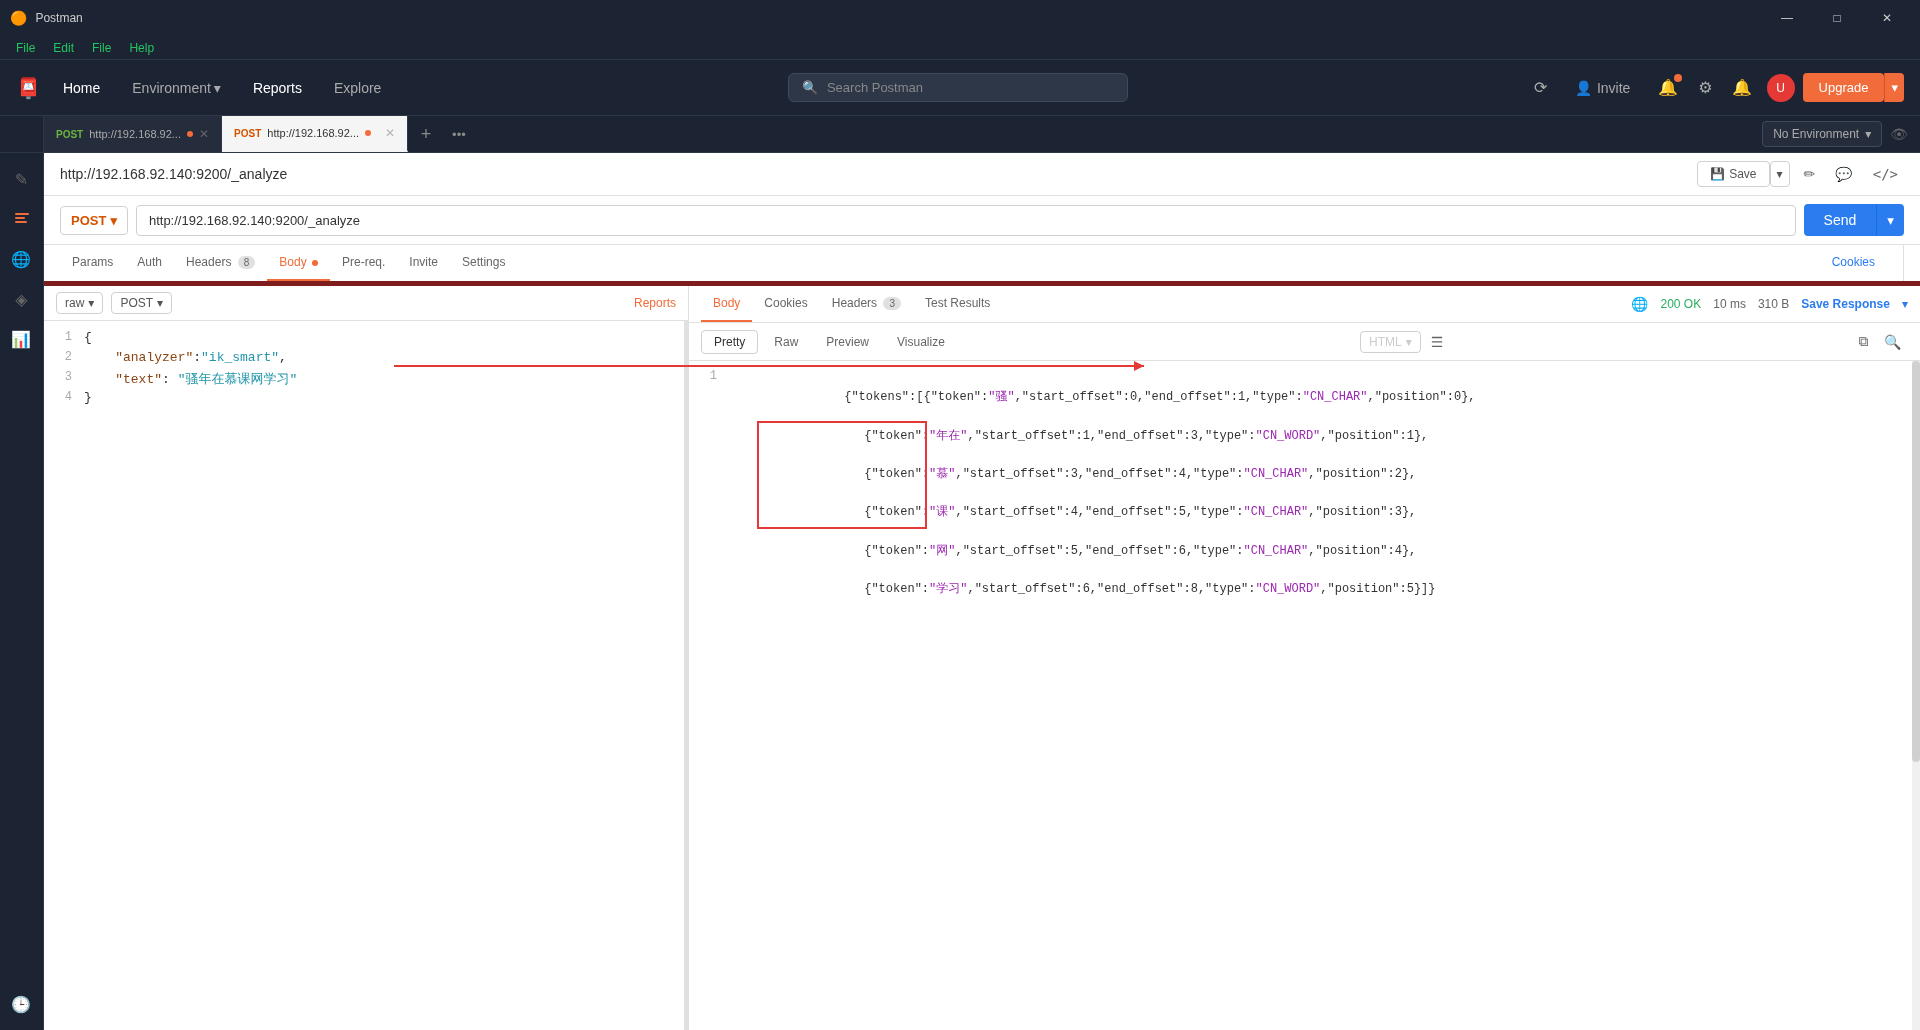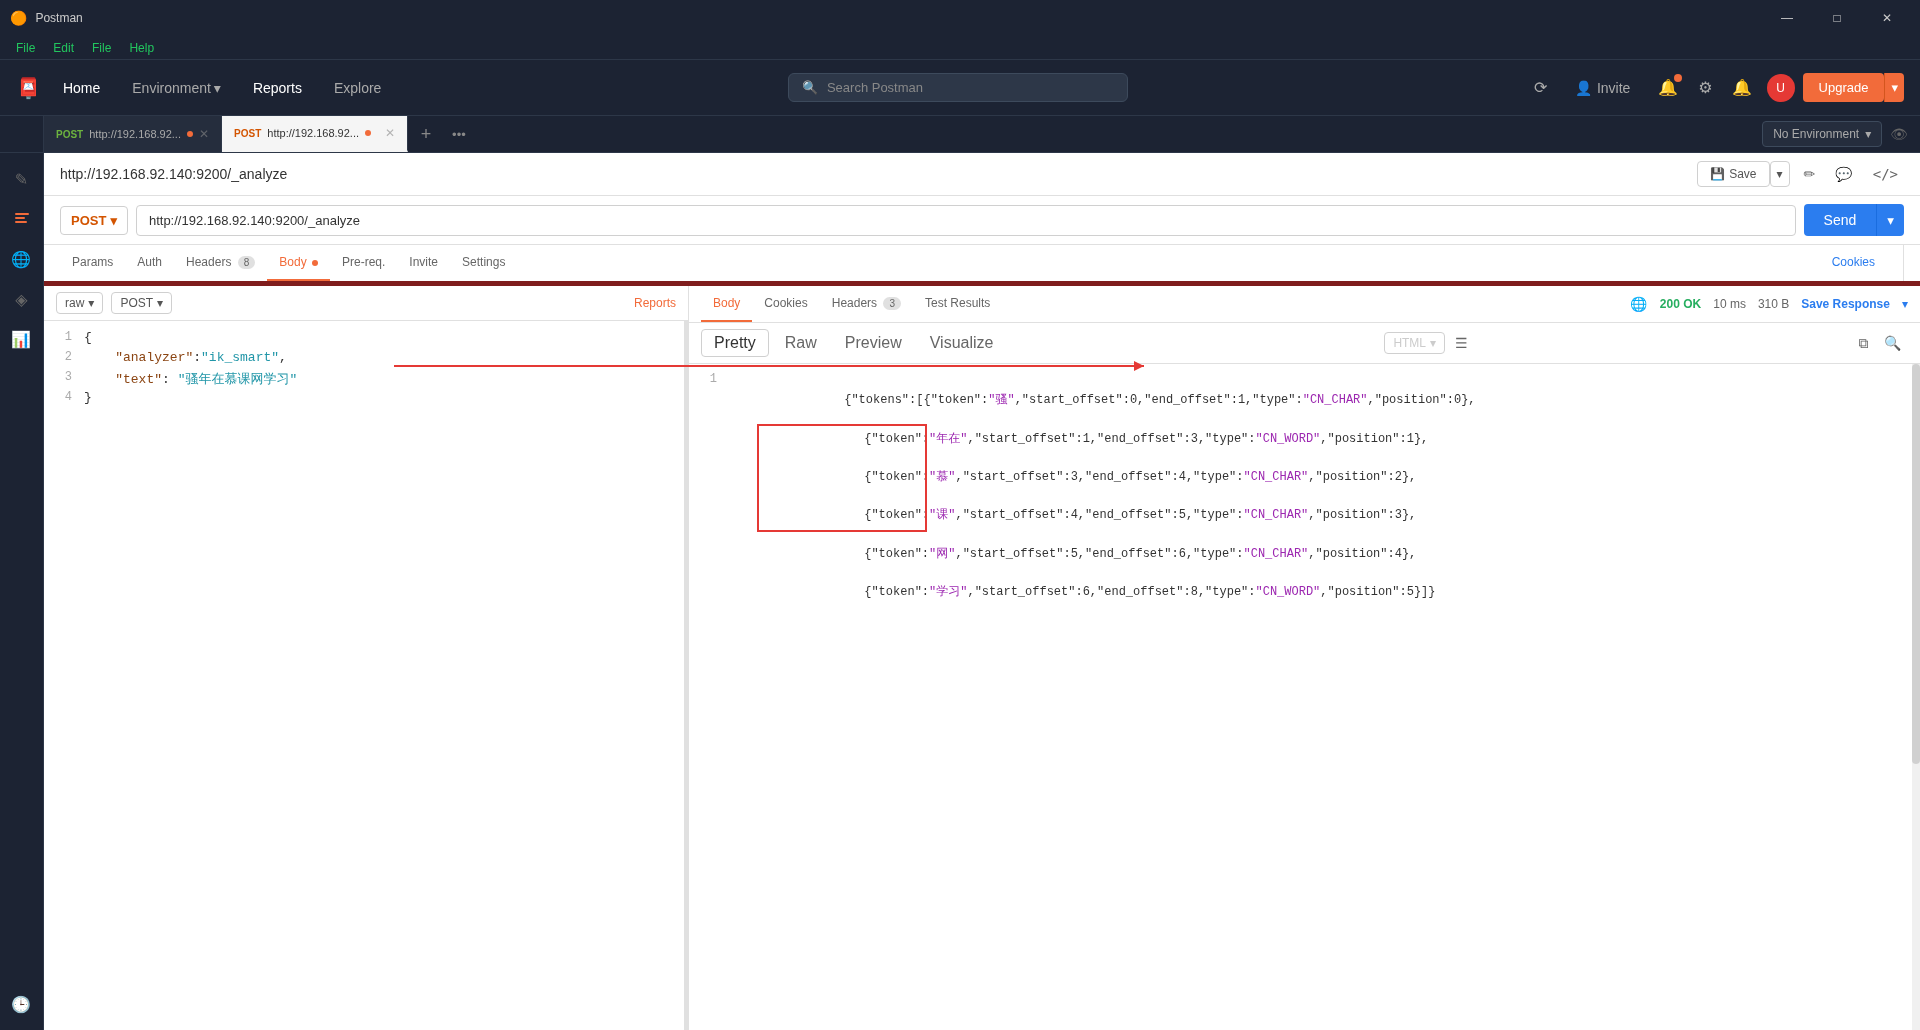--- a/index.html
+++ b/index.html
@@ -276,36 +276,36 @@
       border-bottom: 2px solid transparent;
     }
     .resp-tab.active { color: #f26b3a; border-bottom-color: #f26b3a; font-weight: 500; }
     .resp-status-area {
       margin-left: auto;
       display: flex;
       align-items: center;
       gap: 12px;
       font-size: 12px;
     }
-    .status-ok { color: #27ae60; font-weight: 700; }
+    .status-ok { color: #27ae60; font-weight: 400; }
     .status-time { color: #666; }
     .status-size { color: #666; }
     .save-resp-btn { color: #2b7def; background: none; border: none; cursor: pointer; font-size: 12px; font-weight: 700; }
 
     
     .resp-format-bar {
       display: flex;
       align-items: center;
       padding: 6px 12px;
       border-bottom: 1px solid #e0e0e0;
       gap: 4px;
     }
     .resp-format-tab {
       padding: 4px 12px;
-      font-size: 16px;
+      font-size: 12px;
       color: #666;
       cursor: pointer;
       border-radius: 4px;
     }
     .resp-format-tab.active { background: #fff; color: #333; border: 1px solid #d0d0d0; }
     .resp-format-select {
       margin-left: auto;
       border: 1px solid #d0d0d0;
       background: #fff;
       padding: 3px 8px;

